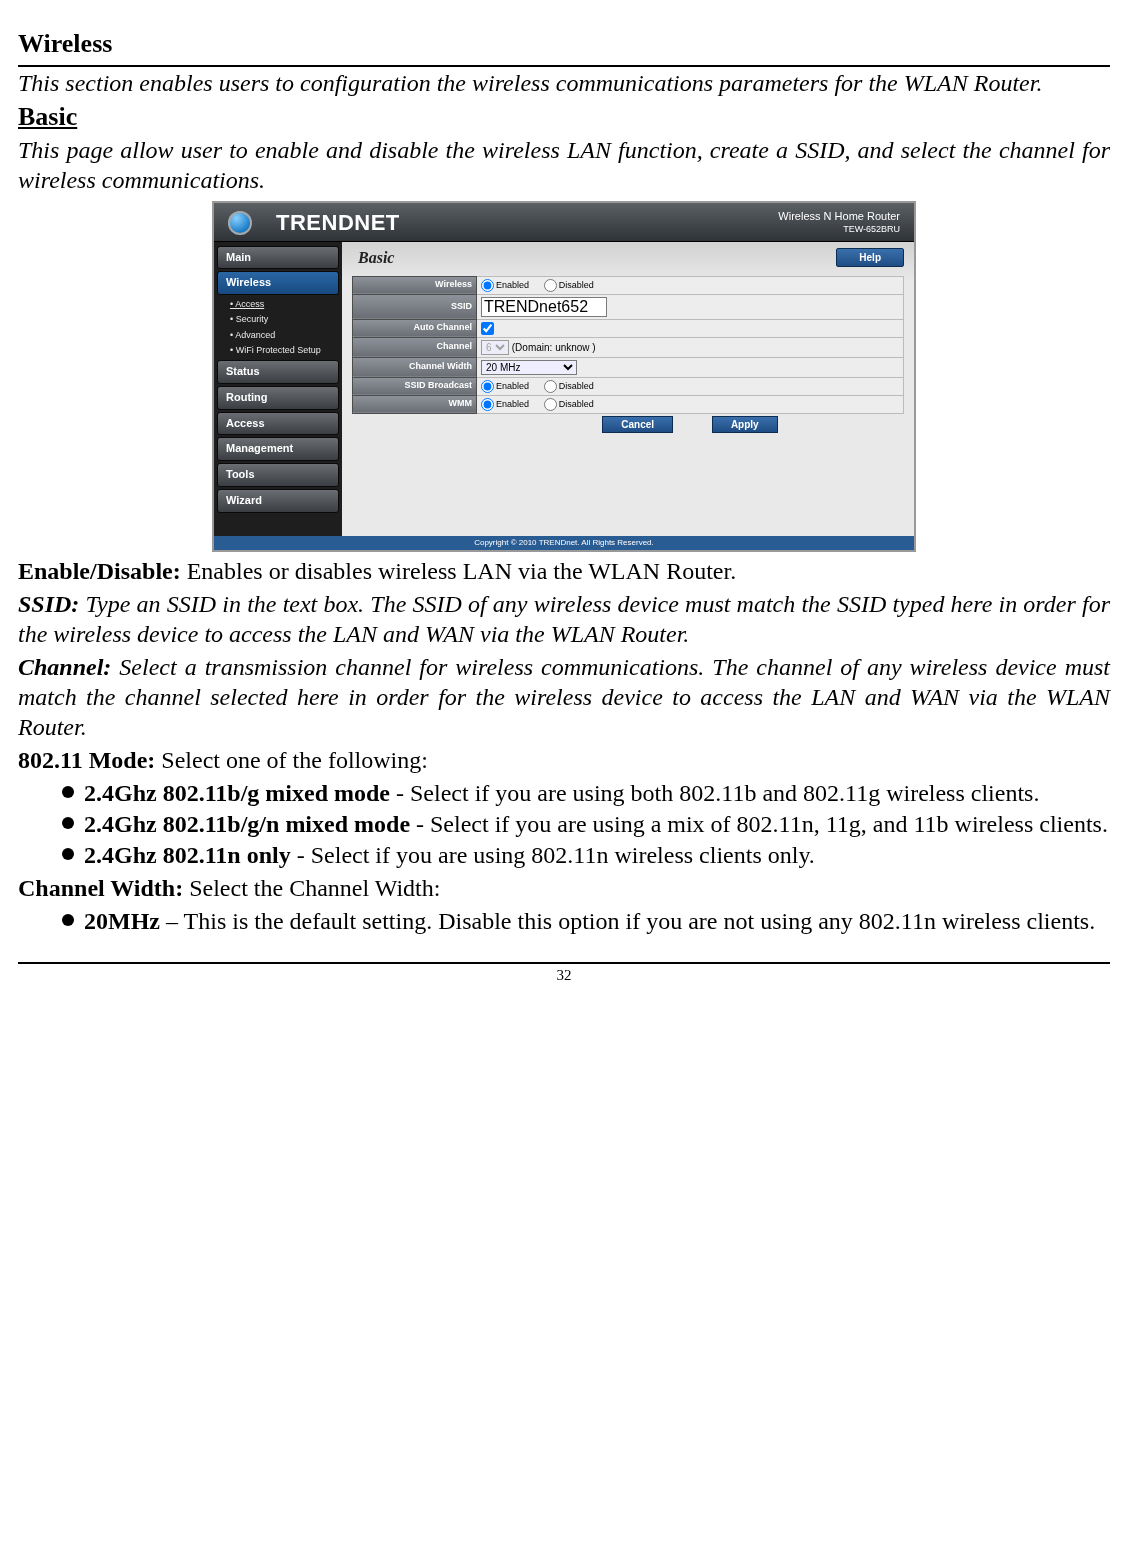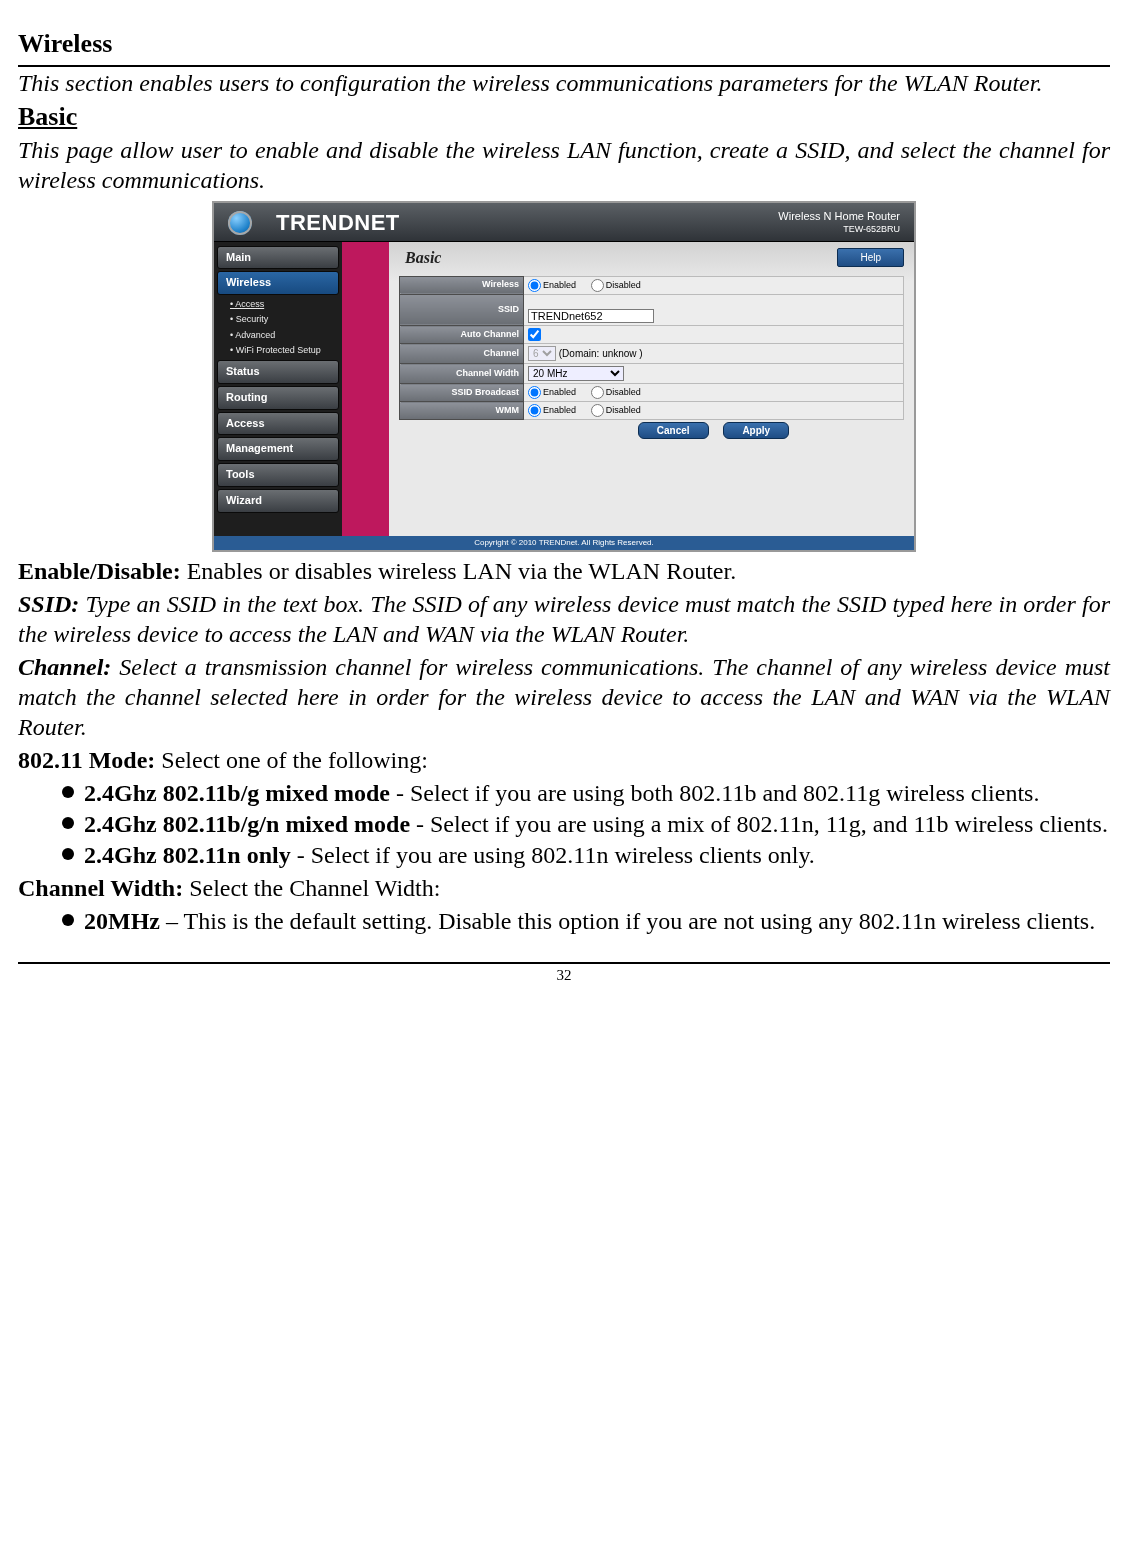--- a/index.html
+++ b/index.html
@@ -51,21 +51,21 @@
   display:flex;align-items:center;gap:24px;
   font-size:22px;font-weight:bold;letter-spacing:.5px;
 }
 .brand-logo{
   width:24px;height:24px;border-radius:50%;
   background:radial-gradient(circle at 35% 30%,#8ad0ff,#1d80c9 60%,#0d4b7a);
   box-shadow:0 0 0 2px #a7a7a7 inset;
 }
 .router-name{font-size:11px;text-align:right;line-height:1.1;}
 .router-name small{font-size:9px;}
-.router-body{display:flex;background:#be185d;gap:47px;}
+.router-body{display:flex;background:#b91c1c;}
 .sidebar{width:128px;padding:2px 0 4px 0;background:#1e1e1e;}
 .nav-item,.nav-sub{
   display:block;margin:2px 3px;
   border-radius:3px;
   font-size:11px;
   padding:4px 8px;
   cursor:pointer;
 }
 .nav-item{
   background:linear-gradient(#6a6e72,#3a3e43);
@@ -85,51 +85,51 @@
   position:relative;min-height:280px;
 }
 .content h3{
   font-size:16px;font-style:italic;color:#222;
   margin:0 0 2px 6px;font-family:Georgia,serif;
 }
 .help-btn{
   position:absolute;top:6px;right:10px;
   background:linear-gradient(#3a70ad,#1f4d84);
   border:1px solid #0c2d52;color:#fff;
-  font-size:10px;font-weight:normal;
+  font-size:10px;font-weight:bold;
   padding:3px 22px;border-radius:2px;cursor:pointer;
 }
 .form-table{width:100%;border-collapse:collapse;margin-top:8px;}
 .form-table td{padding:2px 4px;font-size:10px;}
 .form-table td.flabel{
   background:linear-gradient(#8e929a,#6a6e74);
   color:#fff;font-weight:bold;text-align:right;
   width:115px;border:1px solid #4c4c4c;border-radius:1px;
   font-size:9px;
 }
 .form-table td.fval{
   background:#ededed;border:1px solid #bbb;
   border-radius:1px;
 }
 .tinput{
-  width:120px;font-size:11px;border:1px solid #7a7a7a;
-  padding:0 2px;background:#fff;margin-top:12px;
+  width:120px;font-size:16px;border:1px solid #7a7a7a;
+  padding:0 2px;background:#fff;
 }
 .tsel{
   font-size:10px;border:1px solid #7a7a7a;background:#eef;
 }
 input[type=radio],input[type=checkbox]{margin:0 2px 0 0;vertical-align:middle;}
 .rlabel{font-size:9px;margin-right:12px;}
 .btnrow{text-align:center;padding:4px 0 0 0;}
 .router-btn{
   background:linear-gradient(#3a70ad,#1f4d84);
   border:1px solid #0c2d52;color:#fff;
   font-size:10px;font-weight:bold;
-  padding:2px 18px;border-radius:6px;cursor:pointer;
-  margin:0 6px;
+  padding:2px 18px;border-radius:0;cursor:pointer;
+  margin:0 18px;
 }
 .footer-bar{
   background:#2a5c94;color:#fff;font-size:8px;
   text-align:center;padding:2px 8px;
 }
 .def-line{margin:0 0 3px 0;}
 .bullets{margin:1px 0 3px 0;padding:0 0 0 44px;}
 .bullets li{
   list-style:none;position:relative;padding-left:22px;
   text-align:justify;margin-bottom:1px;

